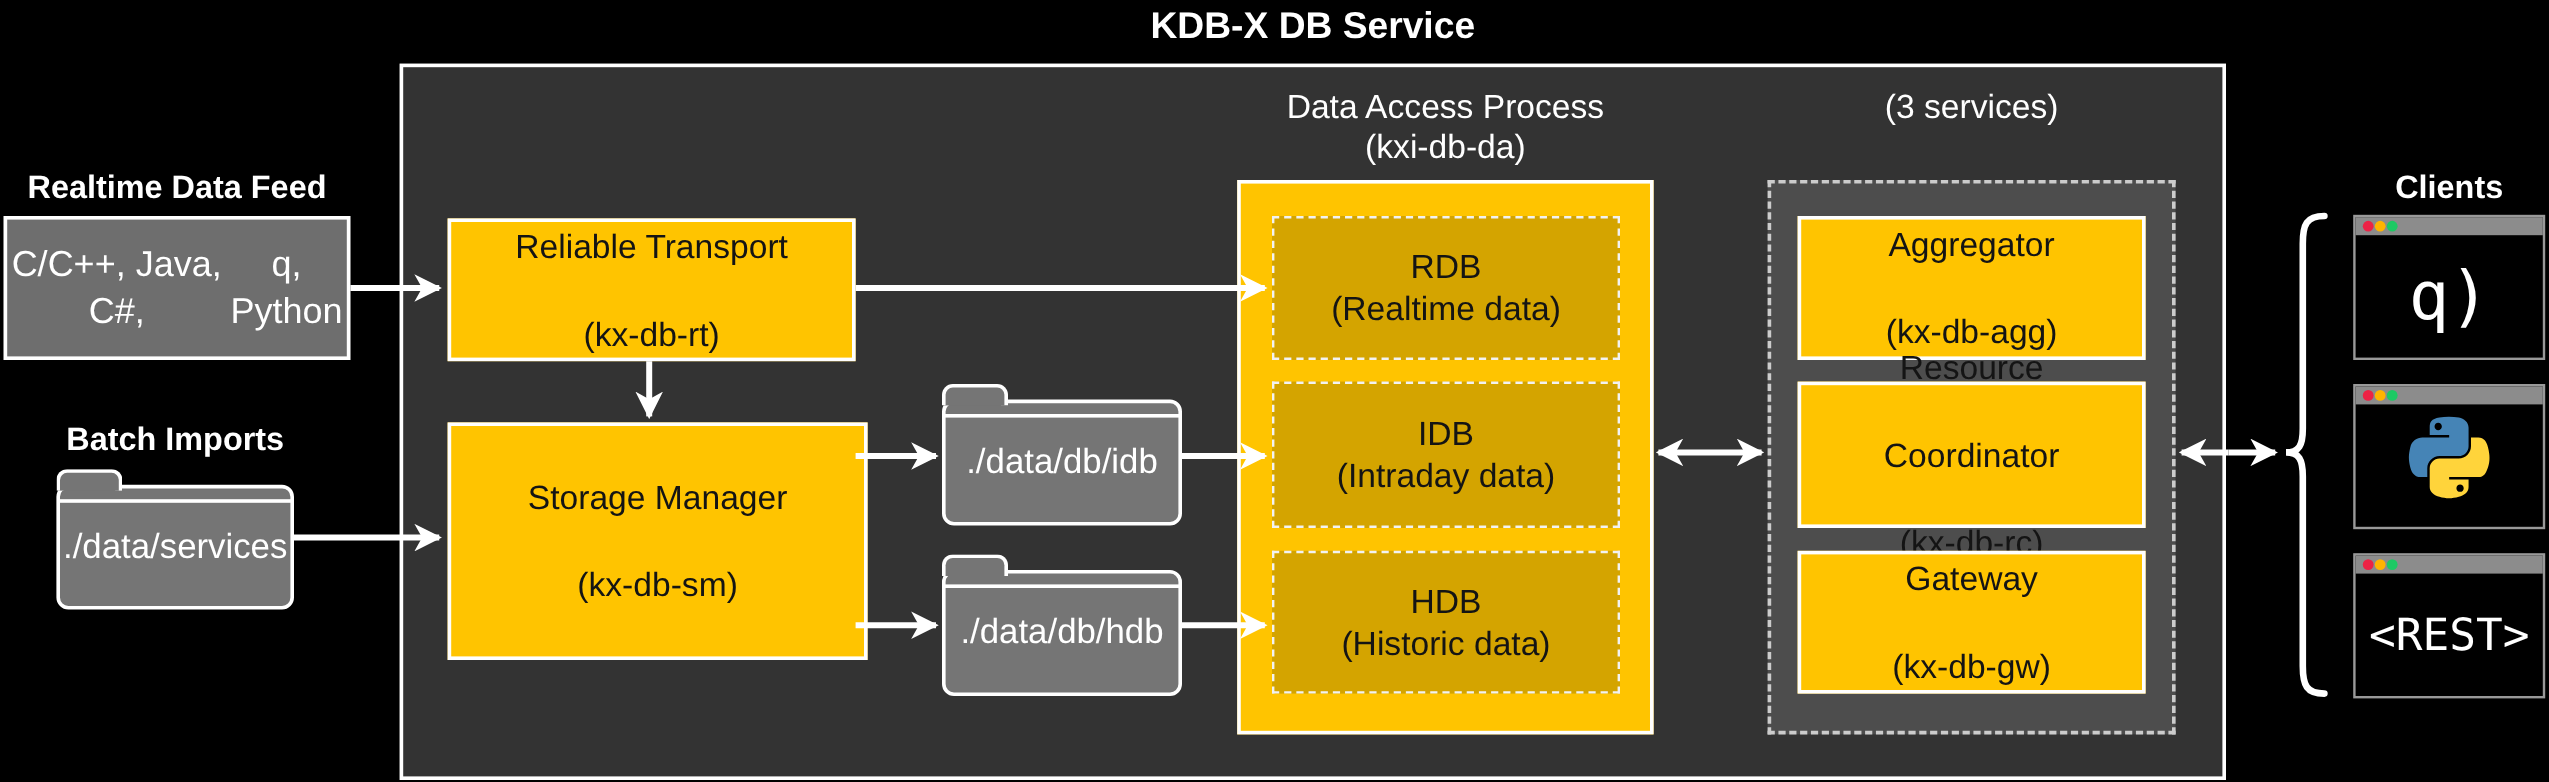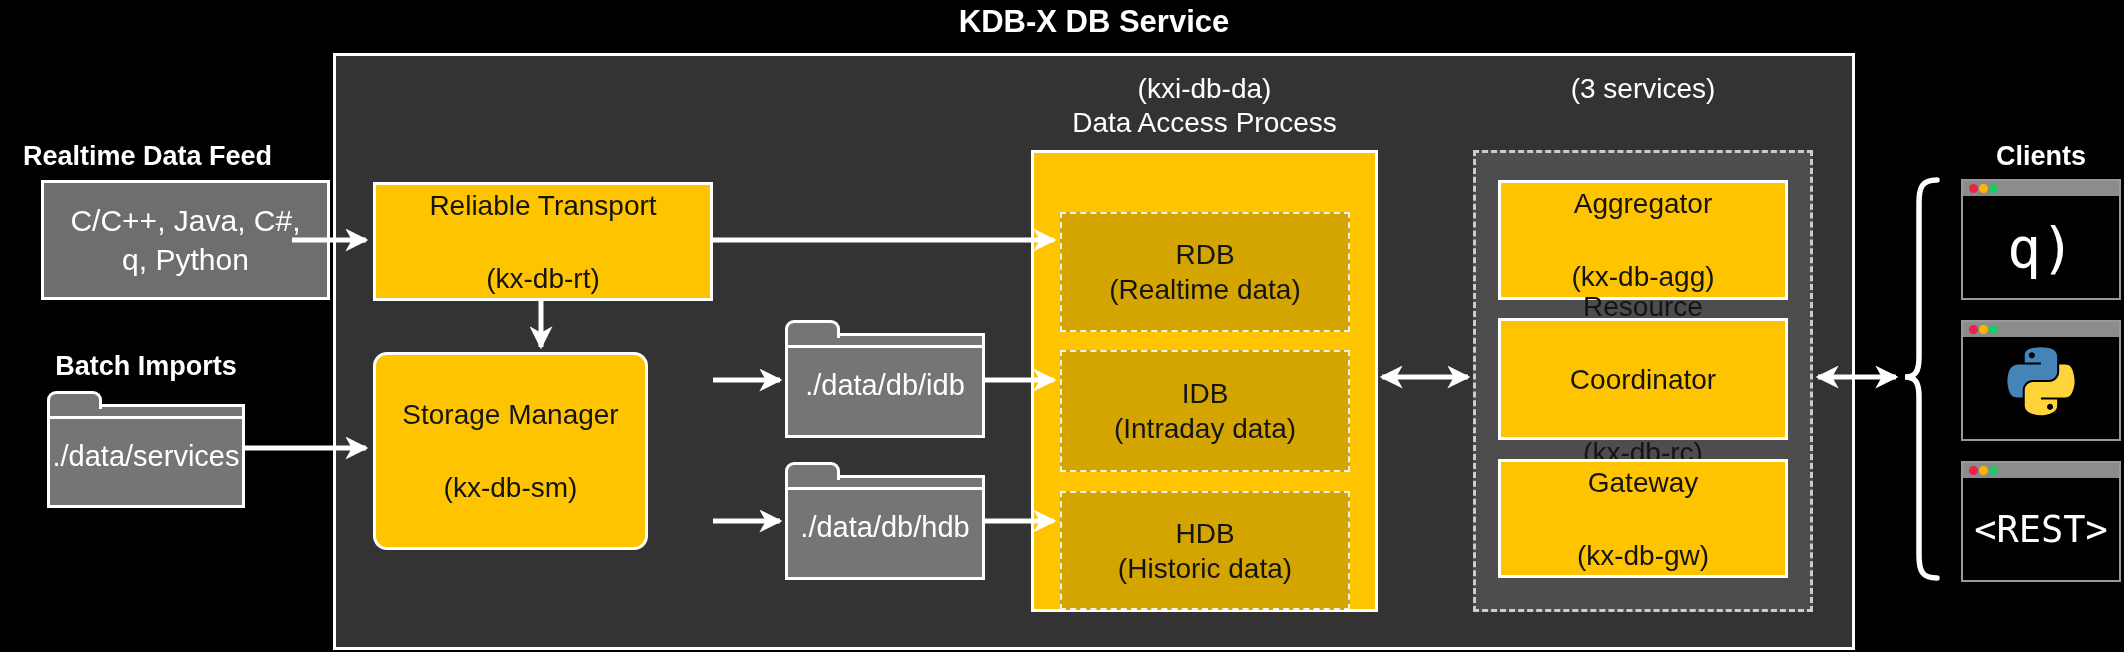--- a/index.html
+++ b/index.html
@@ -15,26 +15,26 @@
   .dap-panel{position:absolute;left:1031px;top:150px;width:347px;height:462px;
              background:var(--accent-yellow,#ffc400);border:3px solid #fff;box-sizing:border-box;}
   .sg-panel{position:absolute;left:1473px;top:150px;width:340px;height:462px;
             background:var(--panel-mid,#4d4d4d);border:3px dashed #ccc;box-sizing:border-box;}
   
   .ybox{position:absolute;background:var(--accent-yellow,#ffc400);border:3px solid #fff;
         box-sizing:border-box;display:flex;flex-direction:column;align-items:center;justify-content:center;
         color:#141414;font-size:28px;line-height:35px;text-align:center;gap:38px;}
   .dashbox{position:absolute;background:var(--dark-gold,#d4a400);border:2px dashed #f2f2f2;
            box-sizing:border-box;display:flex;flex-direction:column;align-items:center;justify-content:center;
-           color:#141414;font-size:28px;line-height:35px;text-align:center;margin-top:32px;}
+           color:#141414;font-size:28px;line-height:35px;text-align:center;}
   .graybox{position:absolute;background:var(--box-gray,#6e6e6e);border:3px solid #fff;
-           box-sizing:border-box;display:flex;flex-direction:column;align-items:center;justify-content:center;
-           color:#fff;font-size:30px;line-height:39px;text-align:left;margin-left:38px;}
+           box-sizing:border-box;display:flex;align-items:center;justify-content:center;
+           color:#fff;font-size:30px;line-height:39px;text-align:center;}
   
-  .folder{position:absolute;background:var(--folder-gray,#757575);border:3px solid #fff;border-radius:0;
+  .folder{position:absolute;background:var(--folder-gray,#757575);border:3px solid #fff;border-radius:10px;
           box-sizing:border-box;display:flex;align-items:center;justify-content:center;
           color:#fff;font-size:29px;}
   .folder::before{content:"";position:absolute;top:-16px;left:-3px;width:55px;height:18px;
           background:var(--folder-gray,#757575);border:3px solid #fff;border-bottom:none;
           border-radius:9px 9px 0 0;box-sizing:border-box;}
   .folder::after{content:"";position:absolute;left:-1px;right:-1px;top:9px;border-top:3px solid #fff;}
   
   .term{position:absolute;left:1961px;width:160px;height:121px;border:2px solid #999;
         box-sizing:border-box;background:#000;}
   .term .bar{height:15px;background:var(--titlebar-gray,#8c8c8c);display:flex;align-items:center;padding-left:6px;}
@@ -59,35 +59,35 @@
 
 <div class="h-bold" style="left:47px;top:351px;width:198px;">Batch Imports</div>
 <div class="folder" style="left:47px;top:404px;width:198px;height:104px;">
   <span>./data/services</span>
 </div>
 
 <div class="ybox" style="left:373px;top:182px;width:340px;height:119px;">
   <span>Reliable Transport</span>
   <span>(kx-db-rt)</span>
 </div>
-<div class="ybox" style="left:373px;top:352px;width:275px;height:198px;border-radius:14px;">
+<div class="ybox" style="left:373px;top:352px;width:350px;height:198px;">
   <span>Storage Manager</span>
   <span>(kx-db-sm)</span>
 </div>
 
 <div class="folder" style="left:785px;top:333px;width:200px;height:105px;">
   <span>./data/db/idb</span>
 </div>
 <div class="folder" style="left:785px;top:475px;width:200px;height:105px;">
   <span>./data/db/hdb</span>
 </div>
 
 <div class="h-sub" style="left:1031px;top:72px;width:347px;">
+  <div>Data Access Process</div>
   <div>(kxi-db-da)</div>
-  <div>Data Access Process</div>
 </div>
 <div class="dap-panel"></div>
 <div class="dashbox" style="left:1060px;top:180px;width:290px;height:120px;">
   <span>RDB</span>
   <span>(Realtime data)</span>
 </div>
 <div class="dashbox" style="left:1060px;top:318px;width:290px;height:122px;">
   <span>IDB</span>
   <span>(Intraday data)</span>
 </div>

